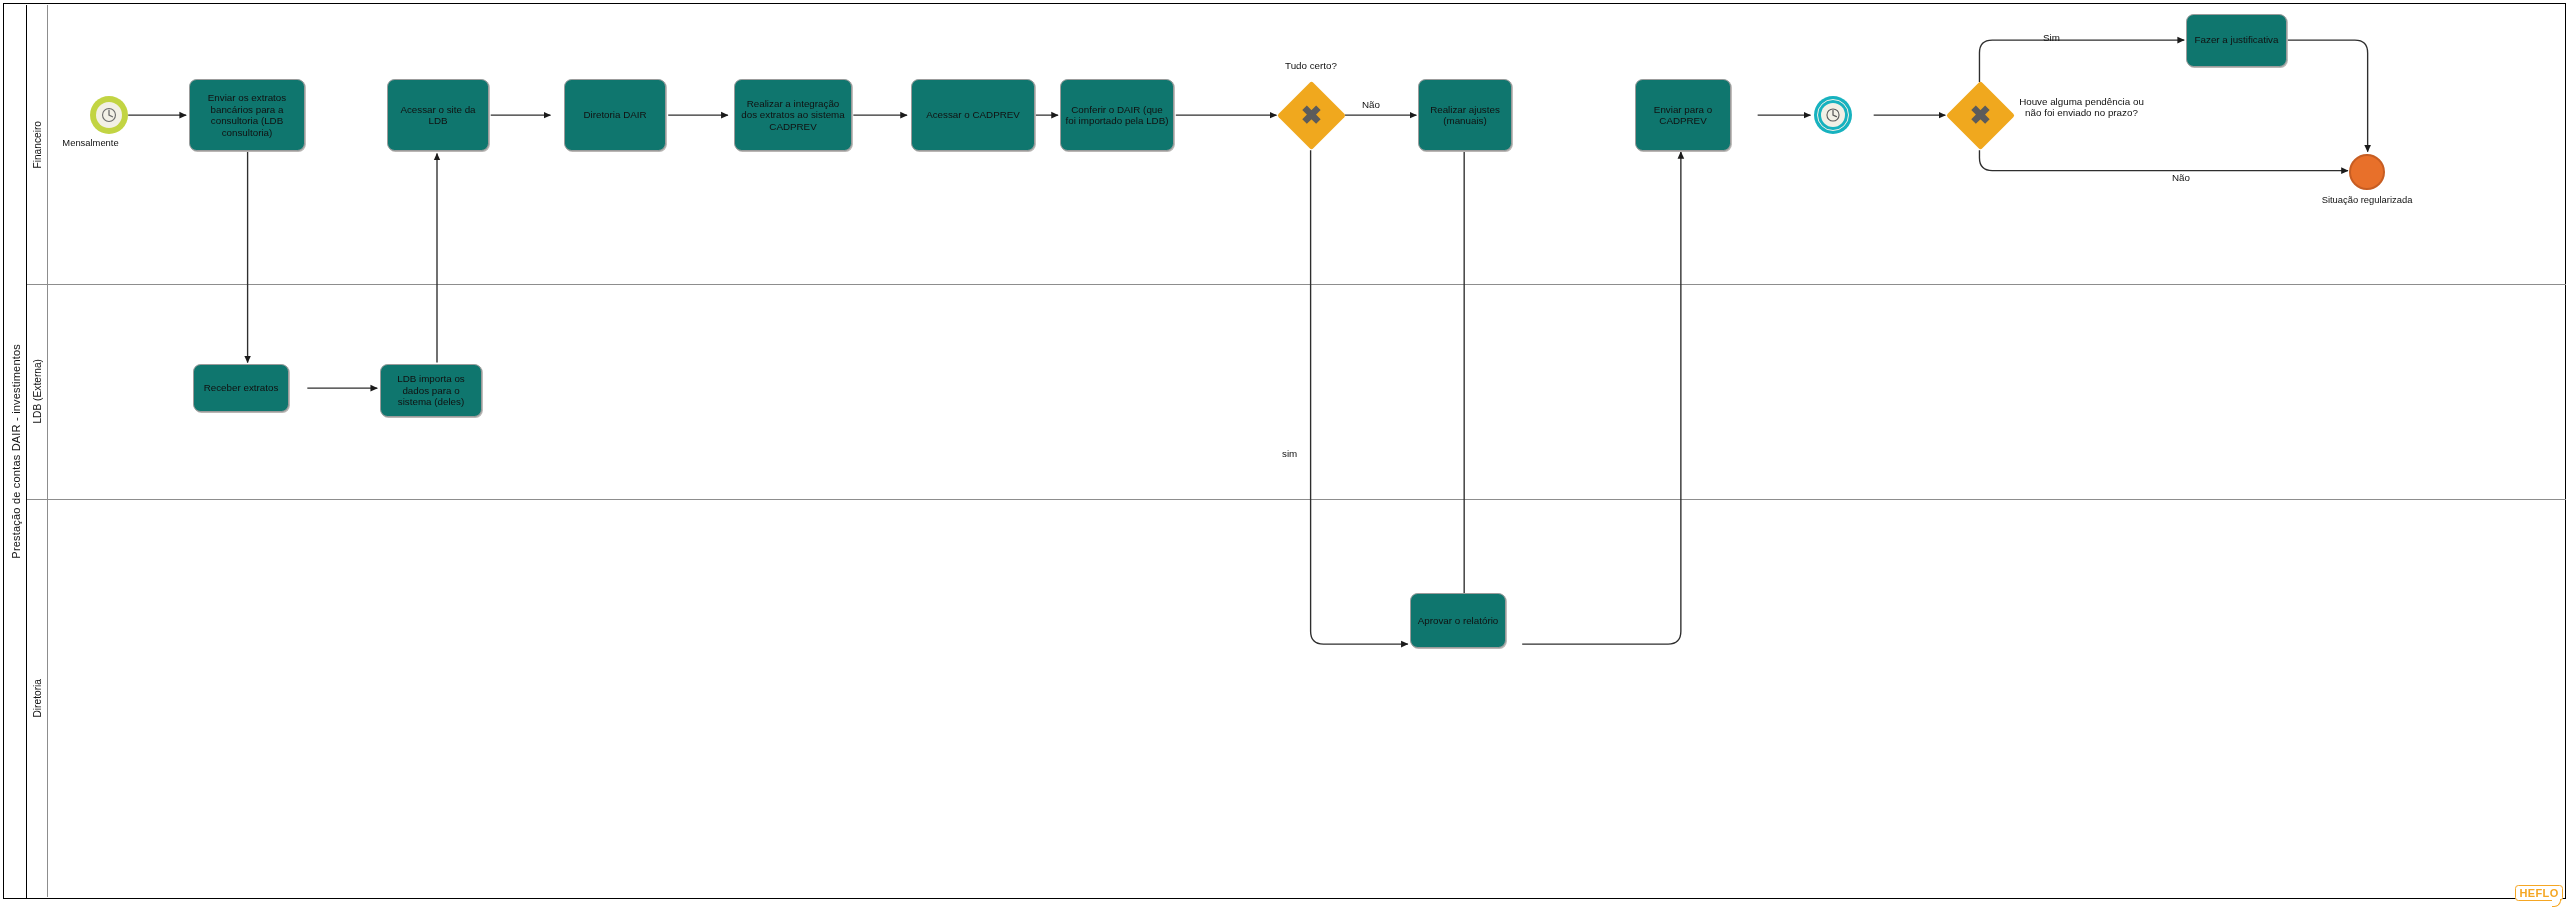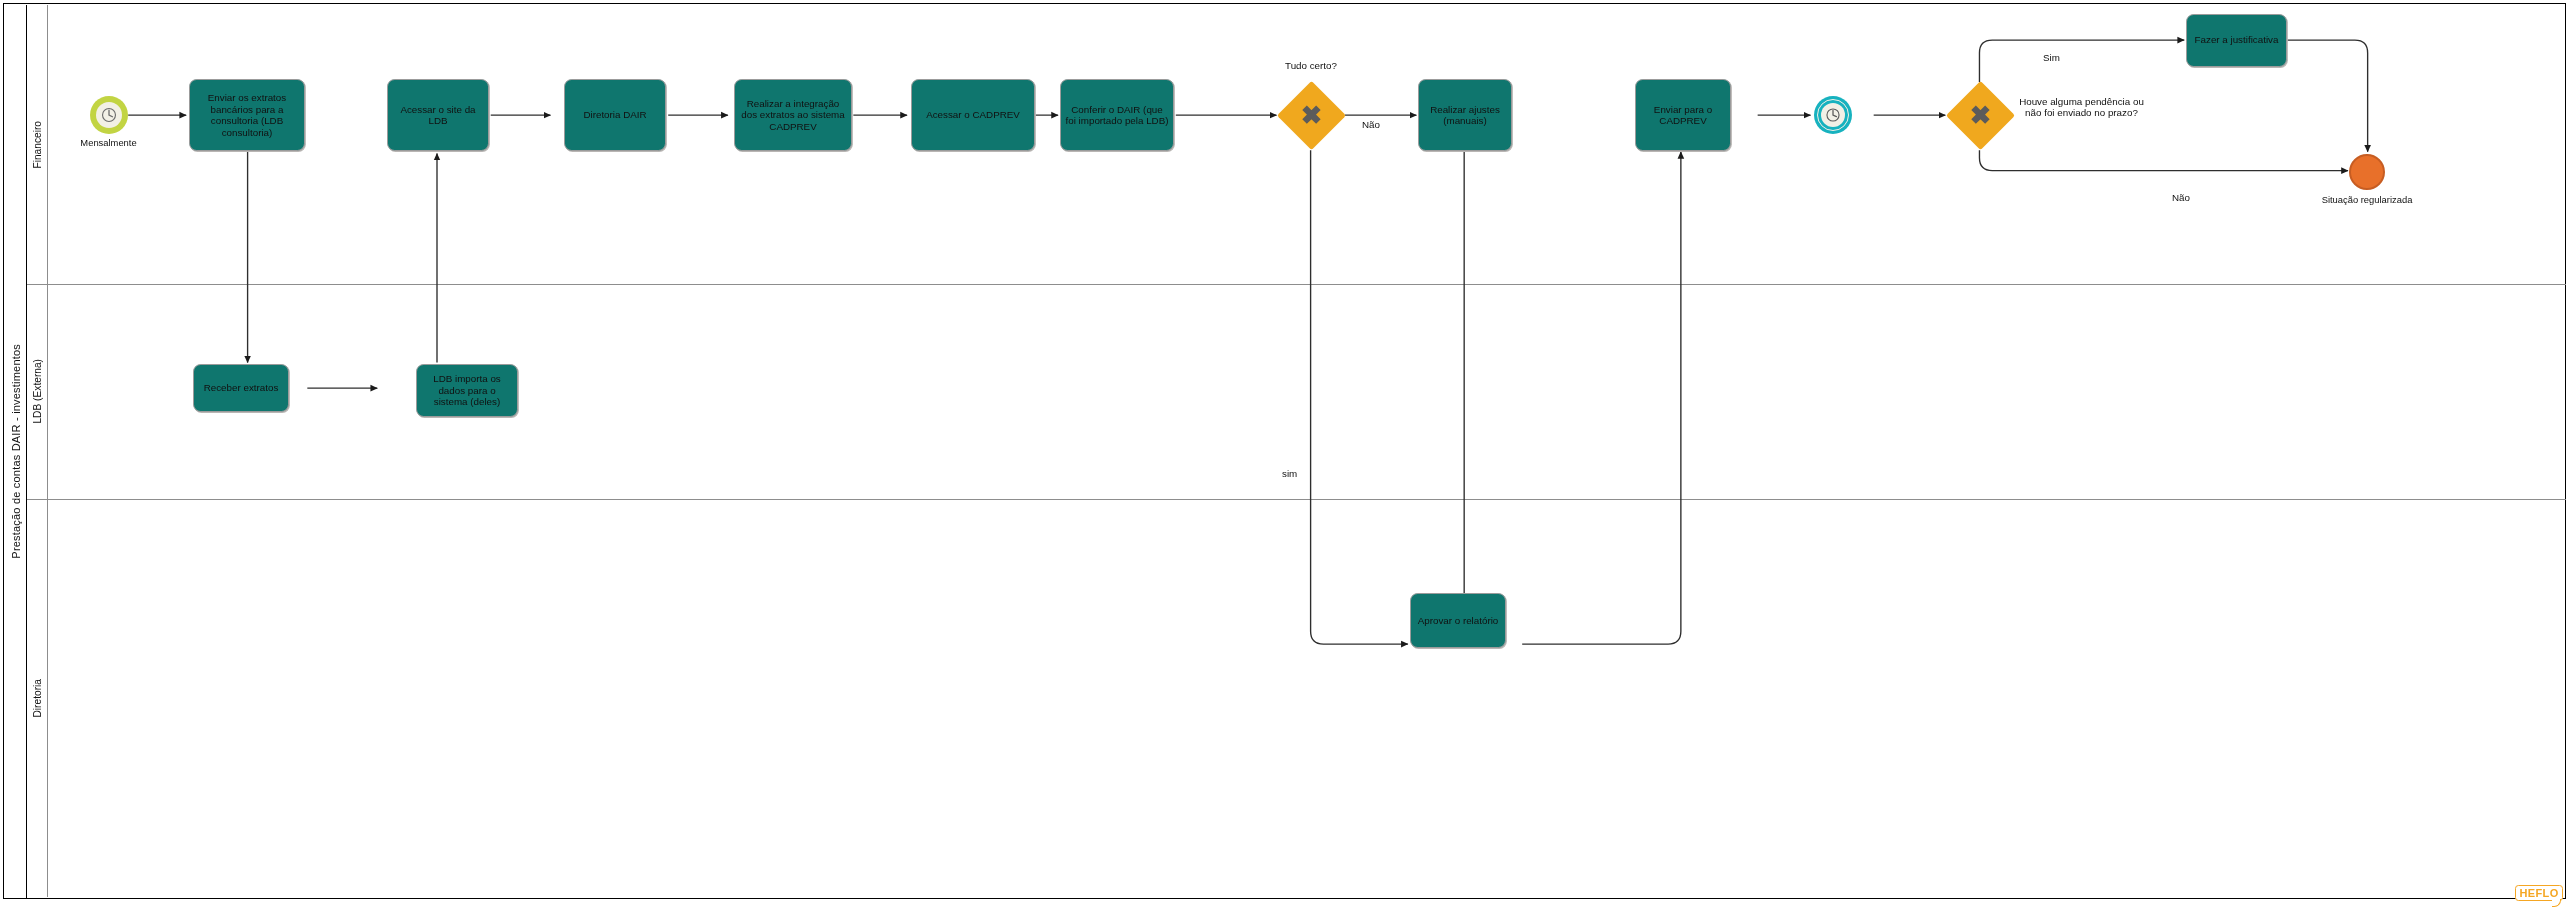--- a/index.html
+++ b/index.html
@@ -42,21 +42,21 @@
   .gw{position:absolute;}
   .gw-diamond{position:absolute;inset:0;background:#f0a81e;transform:rotate(45deg);
      border-radius:2.6px;}
   .gw-x{position:absolute;inset:0;display:flex;align-items:center;justify-content:center;
      color:#5b5b5b;font-size:25.6px;font-weight:bold;line-height:1;}
   .gw-label{position:absolute;font-size:9.8px;color:#111;text-align:center;line-height:11px;}
 
   
   svg.flows{position:absolute;left:0;top:0;width:2576px;height:912px;overflow:visible;}
   .edge{fill:none;stroke:#2e2e2e;stroke-width:1.6;}
-  .flow-label{position:absolute;font-size:9.8px;color:#111;white-space:nowrap;margin-top:20px;}
+  .flow-label{position:absolute;font-size:9.8px;color:#111;white-space:nowrap;}
 
   
   .heflo{position:absolute;border:1.7px solid #f5a623;border-radius:3.4px;
      color:#f5a623;font-size:11px;font-weight:bold;letter-spacing:0.4px;
      padding:0.9px 3.4px 0.9px 3.4px;background:#fff;}
   .heflo .tail{position:absolute;left:36px;top:12.8px;width:7.7px;height:7.7px;
      border:1.7px solid #f5a623;border-top:none;border-left:none;border-radius:0 0 6.8px 0;
      background:#fff;}
 </style>
 </head>
@@ -127,21 +127,21 @@
     <path class="edge" d="M2680,47 L2760,47 Q2775,47 2775,62 L2775,178" marker-end="url(#ah)"></path>
   </svg>
 
   <div class="event ev-start" style="left:90px;top:96px;width:38px;height:38px;">
     <div class="ring"></div>
     <svg class="clock" viewBox="0 0 44 44">
       <circle cx="22" cy="22" r="7.5" fill="none" stroke="#6c6c6c" stroke-width="1.3"></circle>
       <path d="M22,16.5 L22,22 L26,24" fill="none" stroke="#6c6c6c" stroke-width="1.5" stroke-linecap="round"></path>
     </svg>
   </div>
-  <div class="ev-label" style="left:49px;top:137px;width:119px;">Mensalmente</div>
+  <div class="ev-label" style="left:31px;top:137px;width:119px;">Mensalmente</div>
 
   <div class="event ev-inter" style="left:1814px;top:96px;width:38px;height:38px;">
     <div class="ring1"></div>
     <div class="ring"></div>
     <svg class="clock" viewBox="0 0 44 44">
       <circle cx="22" cy="22" r="7" fill="none" stroke="#5b5b5b" stroke-width="1.3"></circle>
       <path d="M22,16.8 L22,22 L26,23.8" fill="none" stroke="#5b5b5b" stroke-width="1.5" stroke-linecap="round"></path>
     </svg>
   </div>
 
@@ -173,21 +173,21 @@
   <div class="task" style="left:1060px;top:79px;width:114px;height:72px;">Conferir o DAIR (que foi importado pela LDB)</div>
 
   <div class="task" style="left:1418px;top:79px;width:94px;height:72px;">Realizar ajustes (manuais)</div>
 
   <div class="task" style="left:1635px;top:79px;width:96px;height:72px;">Enviar para o CADPREV</div>
 
   <div class="task" style="left:2186px;top:13.7px;width:101px;height:53px;">Fazer a justificativa</div>
 
   <div class="task" style="left:193px;top:364px;width:96px;height:48px;">Receber extratos</div>
 
-  <div class="task" style="left:380px;top:364px;width:102px;height:53px;margin-left:36px;">LDB importa os dados para o sistema (deles)</div>
+  <div class="task" style="left:380px;top:364px;width:102px;height:53px;">LDB importa os dados para o sistema (deles)</div>
 
   <div class="task" style="left:1410px;top:593px;width:96px;height:55px;">Aprovar o relatório</div>
 
   <div class="flow-label" style="left:1362px;top:99px;">Não</div>
   <div class="flow-label" style="left:1282px;top:448px;">sim</div>
   <div class="flow-label" style="left:2043px;top:32px;">Sim</div>
   <div class="flow-label" style="left:2172px;top:172px;">Não</div>
 
   <div class="heflo" style="left:2515px;top:885px;text-align:center;">
     <span>HEFLO</span>

